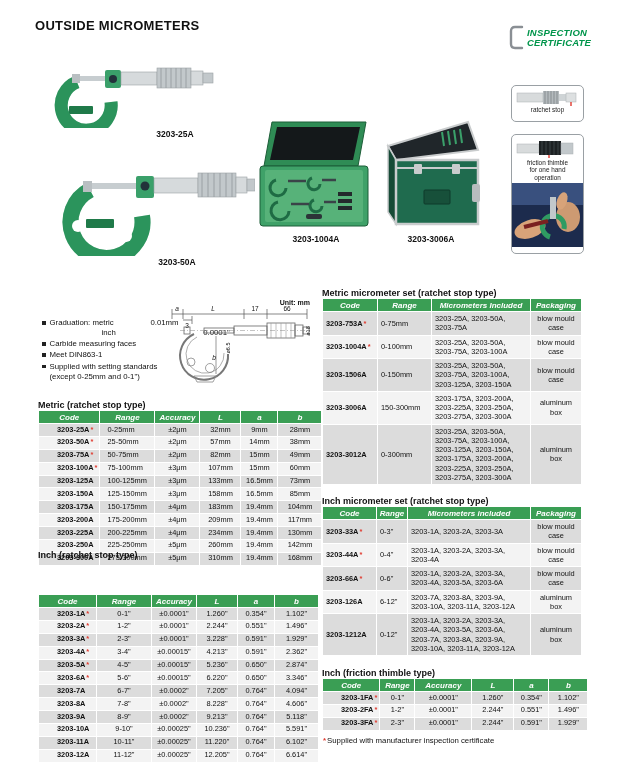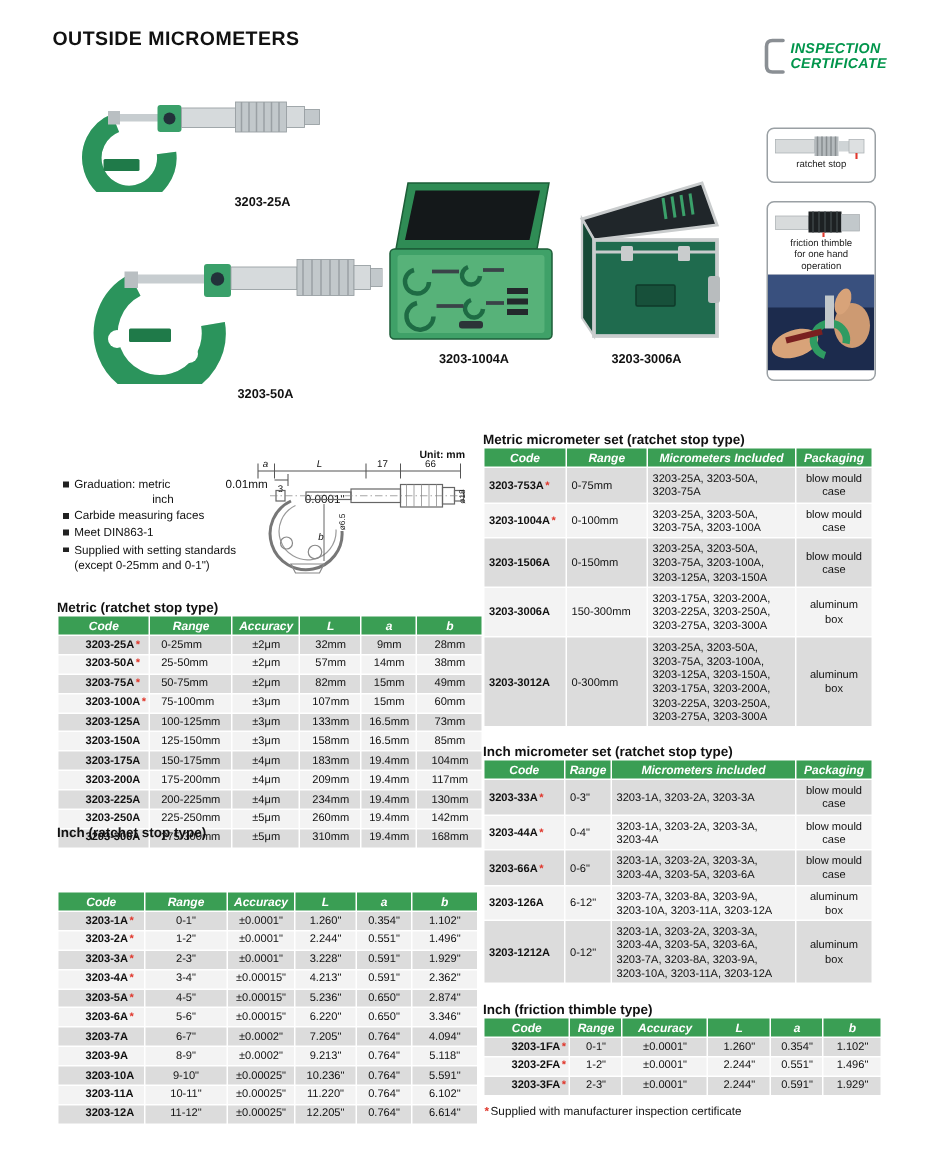--- a/index.html
+++ b/index.html
@@ -465,20 +465,28 @@
         </tr>
         <tr>
           <td class="code"><span>3203-7A</span></td>
           <td>6-7"</td>
           <td>±0.0002"</td>
           <td>7.205"</td>
           <td>0.764"</td>
           <td>4.094"</td>
         </tr>
         <tr>
+          <td class="code"><span>3203-8A</span></td>
+          <td>7-8"</td>
+          <td>±0.0002"</td>
+          <td>8.228"</td>
+          <td>0.764"</td>
+          <td>4.606"</td>
+        </tr>
+        <tr>
           <td class="code"><span>3203-9A</span></td>
           <td>8-9"</td>
           <td>±0.0002"</td>
           <td>9.213"</td>
           <td>0.764"</td>
           <td>5.118"</td>
         </tr>
         <tr>
           <td class="code"><span>3203-10A</span></td>
           <td>9-10"</td>

